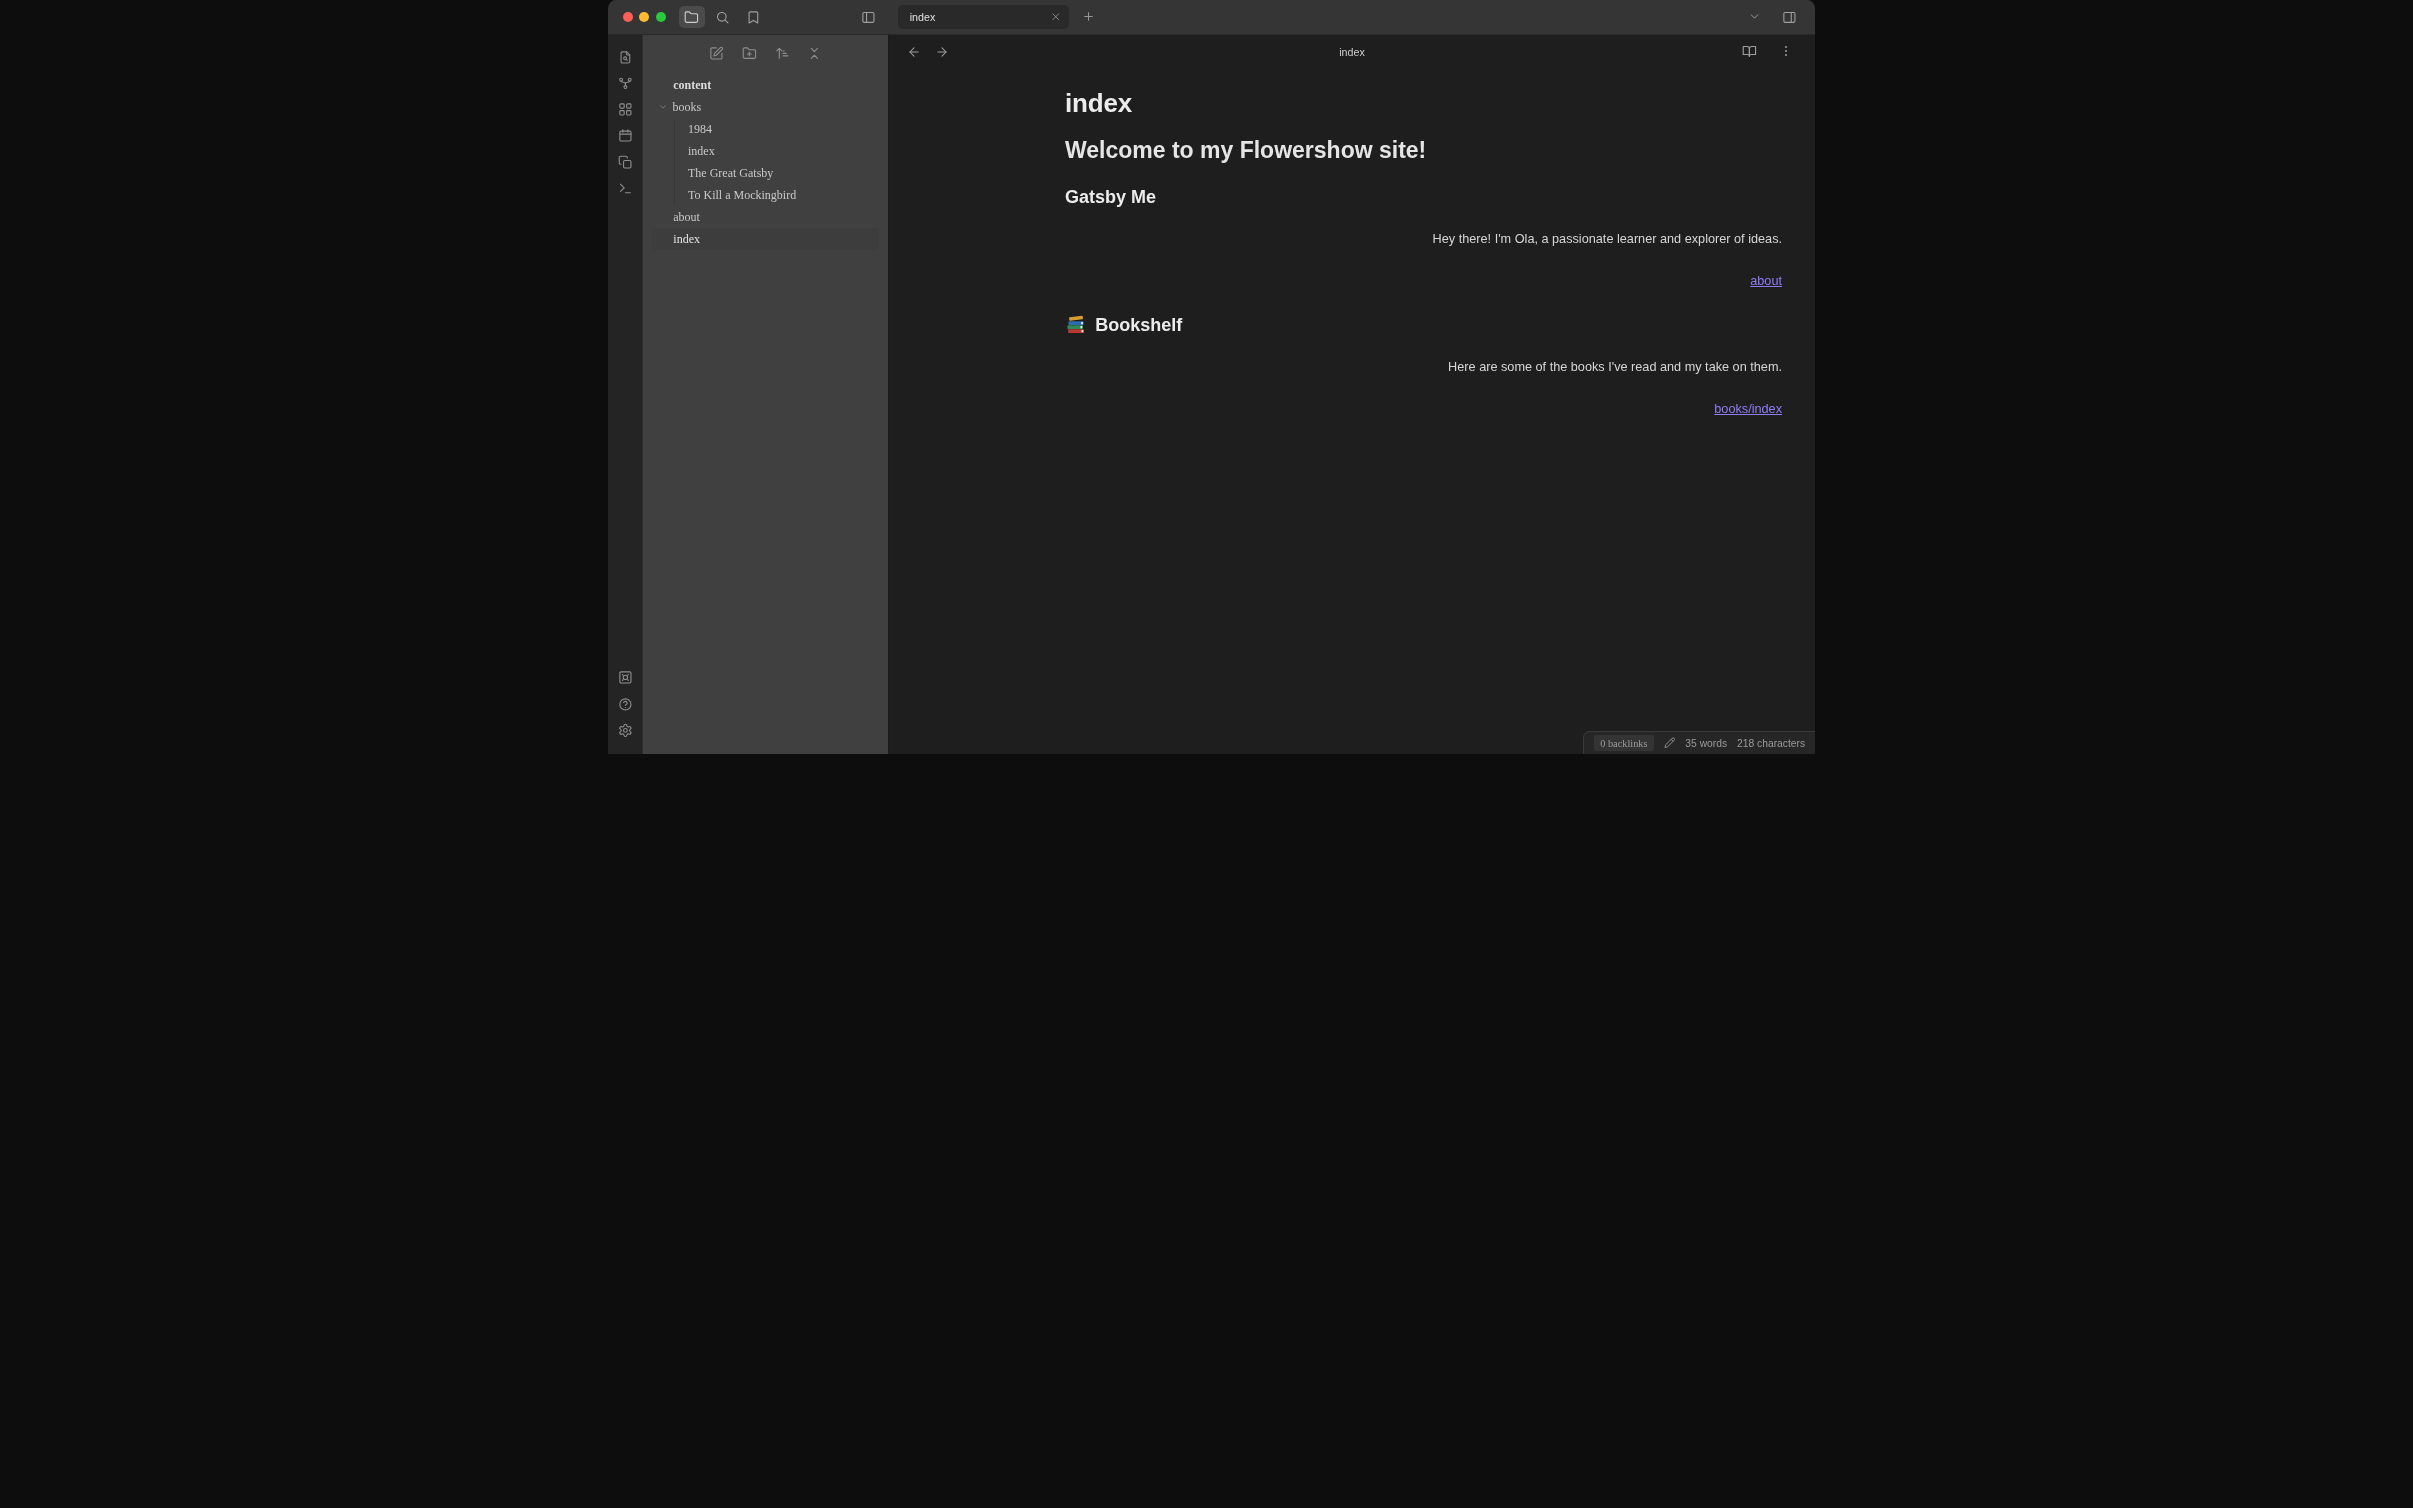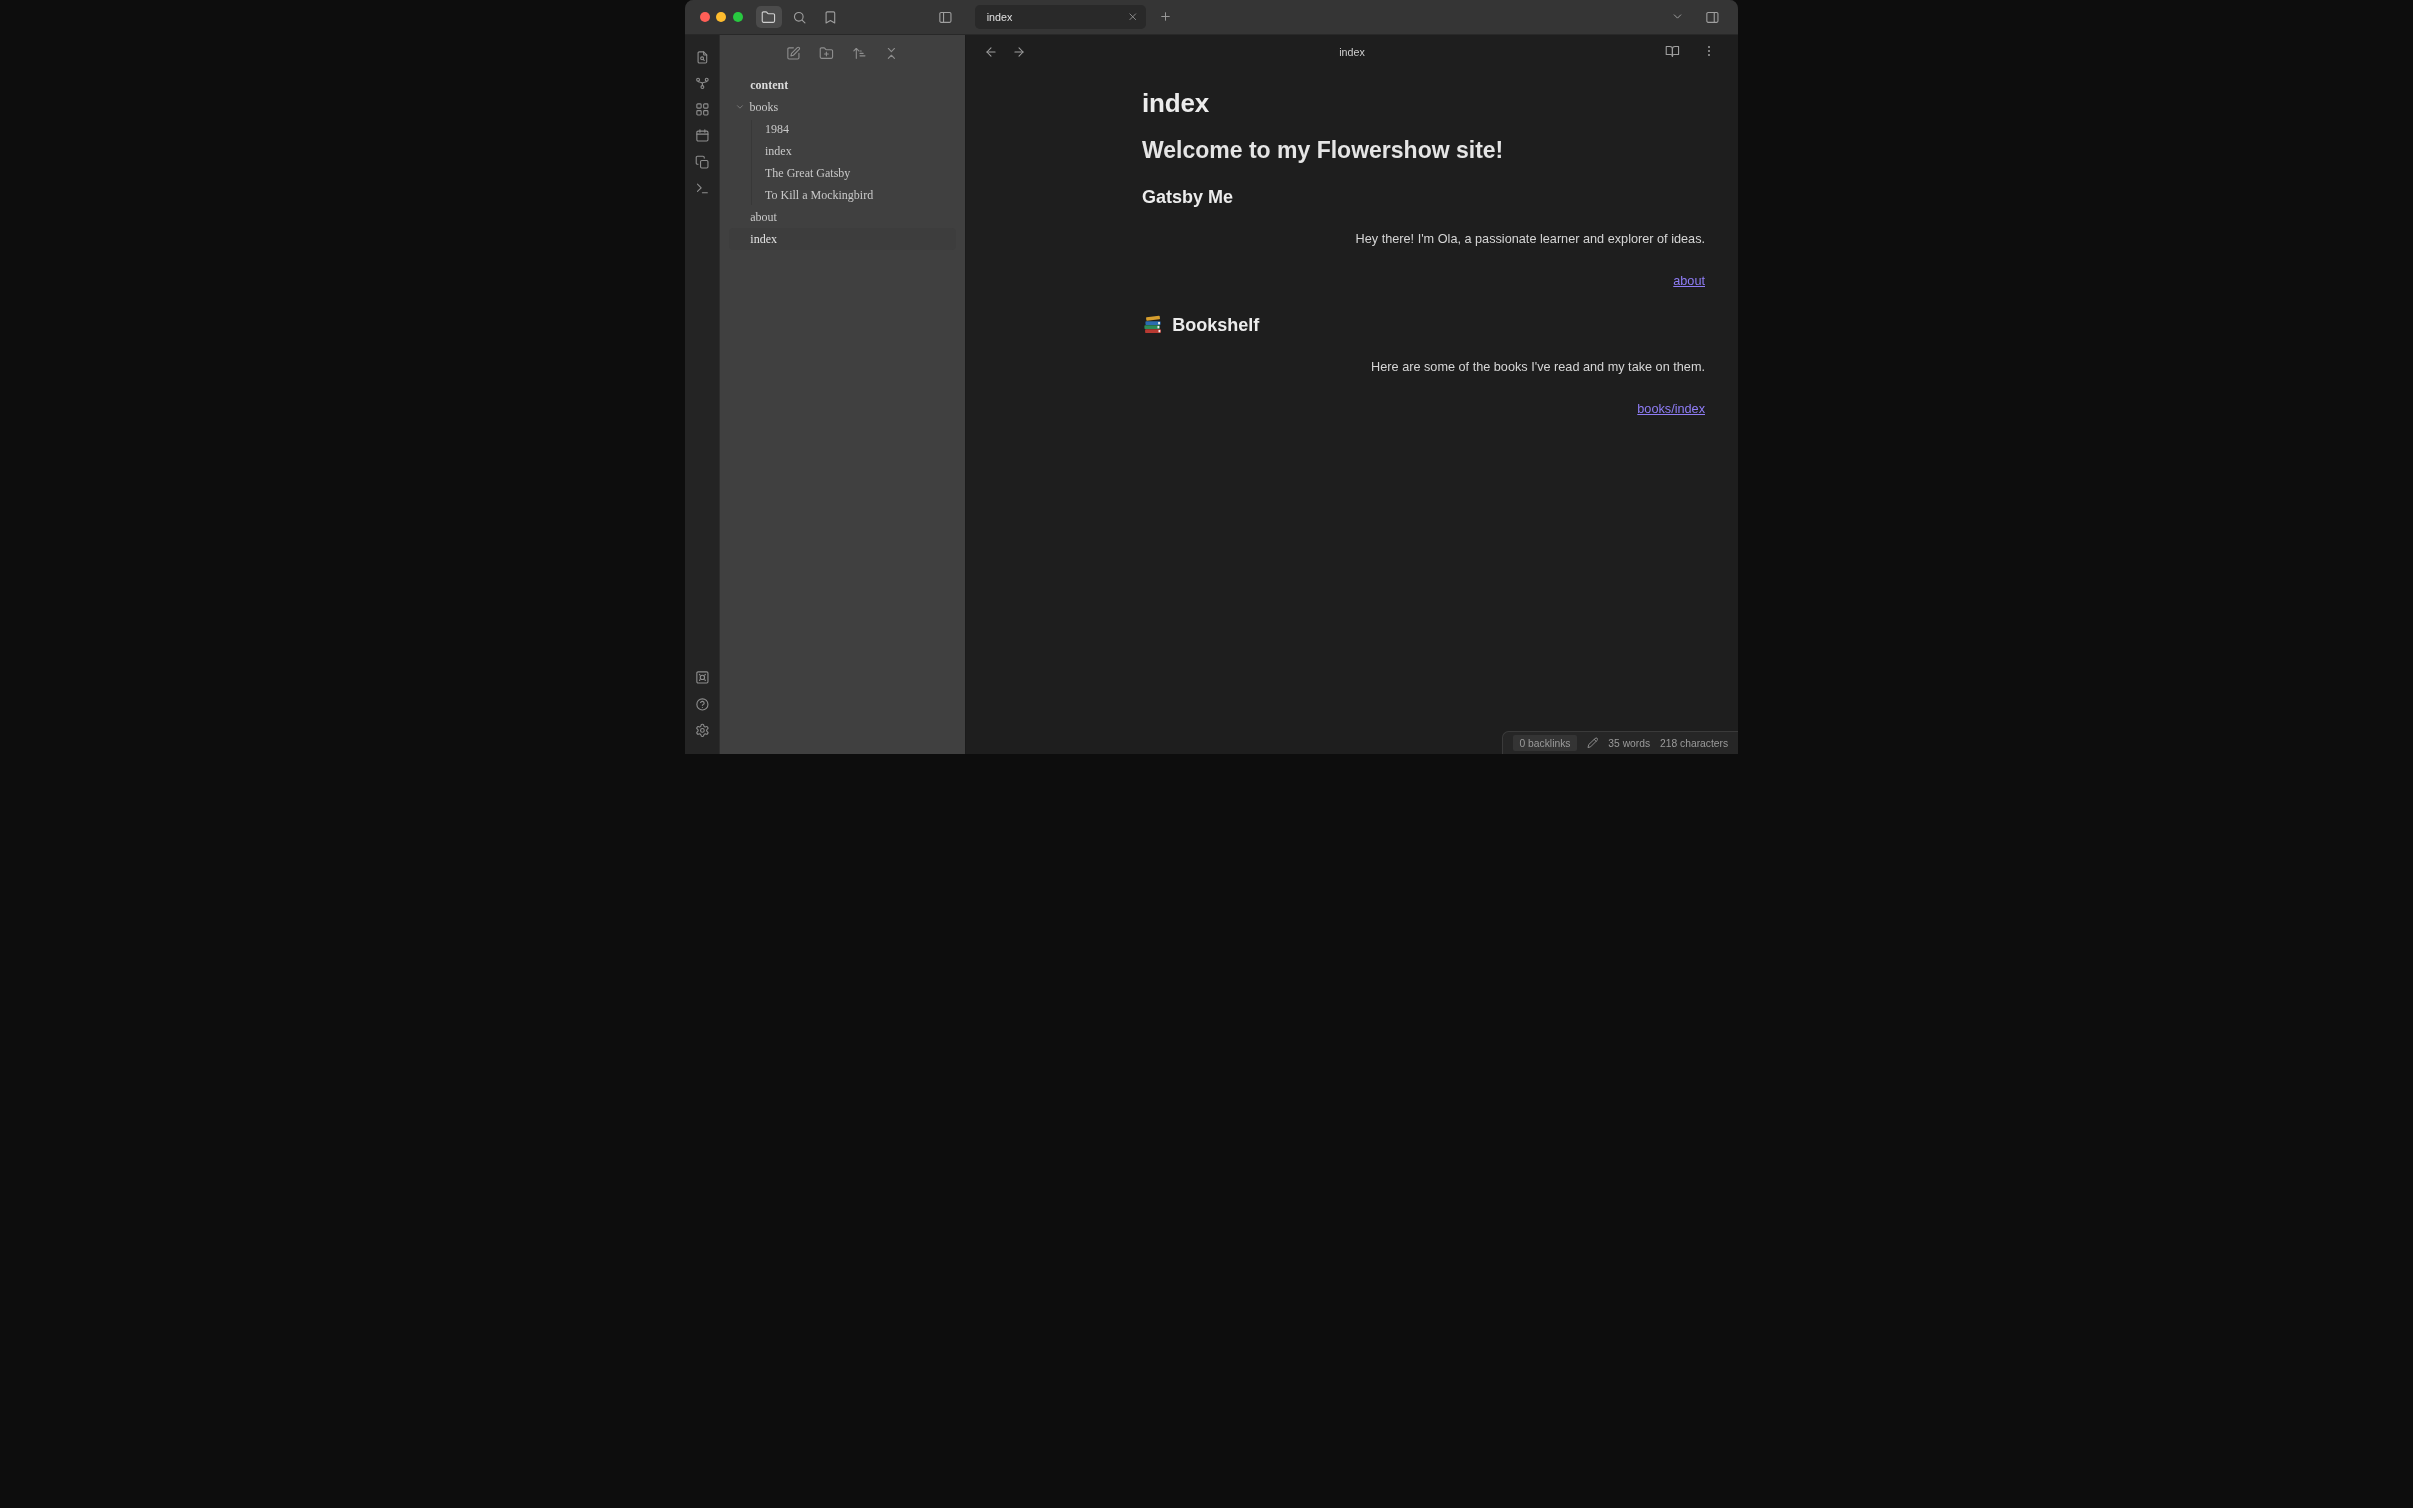--- a/index.html
+++ b/index.html
@@ -4,21 +4,21 @@
 <style>
   * { box-sizing: border-box; margin: 0; padding: 0; }
   html,body { background:#0d0d0d; }
   body { display:flex; justify-content:center; font-family:"Liberation Sans","DejaVu Sans",sans-serif; }
   button { background:none; border:none; color:inherit; font:inherit; cursor:default; }
   a { cursor:pointer; }
 
   :root { --accent:#8f7df6; }
 
   .app {
-    width:1053px; height:754px; background:#1e1e1e; overflow:hidden;
+    width:1207px; height:754px; background:#1e1e1e; overflow:hidden;
     border-radius:8.2px 8.2px 0 0; position:relative; color:#d4d4d4;margin-left:10px;
   }
 
   
   .titlebar { height:35px; background:#353535; border-bottom:0.8px solid #282828; display:flex; align-items:stretch; }
   .titlebar-left { width:282px; display:flex; align-items:center; flex-shrink:0; }
   .traffic { display:flex; gap:6.6px; padding:0 9.9px 0 14.8px; }
   .light { width:9.9px; height:9.9px; border-radius:50%; }
   .light.red { background:#ff5f57; } .light.yellow { background:#febc2e; } .light.green { background:#28c840; }
   .tb-btn { width:26px; height:21.3px; border-radius:4.9px; display:flex; align-items:center; justify-content:center; color:#9f9f9f; }
@@ -67,21 +67,21 @@
   .h1 { font-size:23px; font-weight:700; color:#e5e5e5; margin-bottom:19.7px; line-height:1.2; }
   .h2 { font-size:18px; font-weight:700; color:#ececec; margin:21.3px 0 21.3px; line-height:1.25; }
   .page p { font-size:12.7px; color:#d6d6d6; line-height:1.5; margin:0 0 23px;text-align:right; }
   .linkline a { color:var(--accent); text-decoration:underline; }
   .bookshelf-h { display:flex; align-items:center; gap:8.2px; }
 
   
   .statusbar { position:absolute; right:0; bottom:0; height:23px; display:flex; align-items:center; gap:9.9px;
     padding:0 9.9px; background:#262626; border:0.8px solid #3a3a3a; border-right:none; border-bottom:none;
     border-top-left-radius:6.6px; font-size:10.3px; color:#9b9b9b; }
-  .pill { background:#343434; border-radius:2px; padding:2.1px 6.6px; }
+  .pill { background:#343434; border-radius:2px; padding:2.1px 6.6px;font-family:Liberation Serif, serif; }
   .status-pencil { display:flex; color:#9b9b9b; }
 
   .icon svg { display:block; stroke:currentColor; fill:none; stroke-width:1.8; stroke-linecap:round; stroke-linejoin:round; }
   .icon.fillicon svg { stroke:none; }
   .icon.fillicon svg circle { fill:currentColor; }
   .books-icon svg rect, .books-icon svg path { stroke:none; }
 </style>
 </head>
 <body>
 

